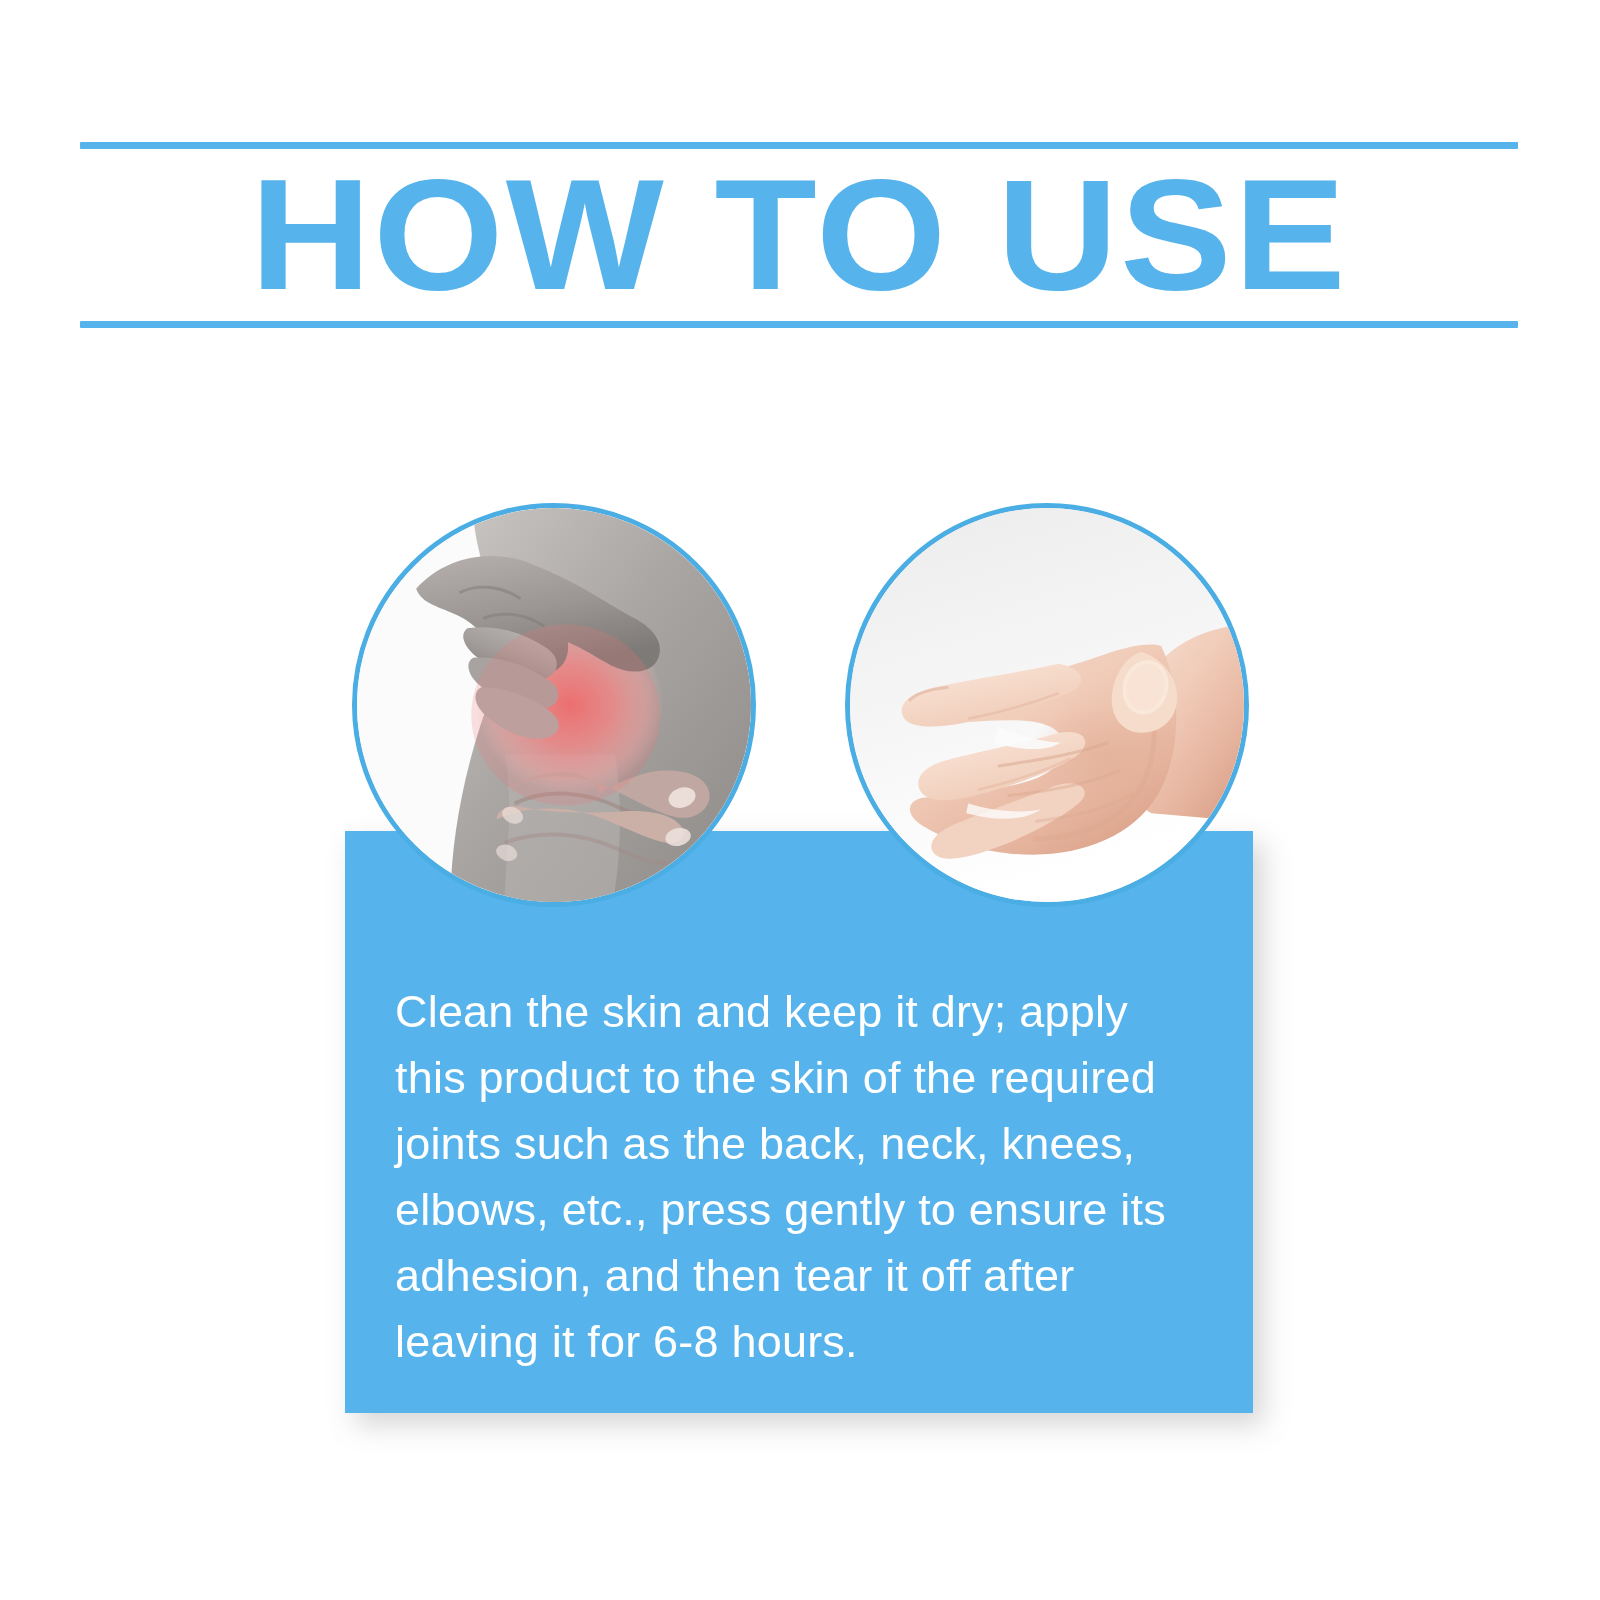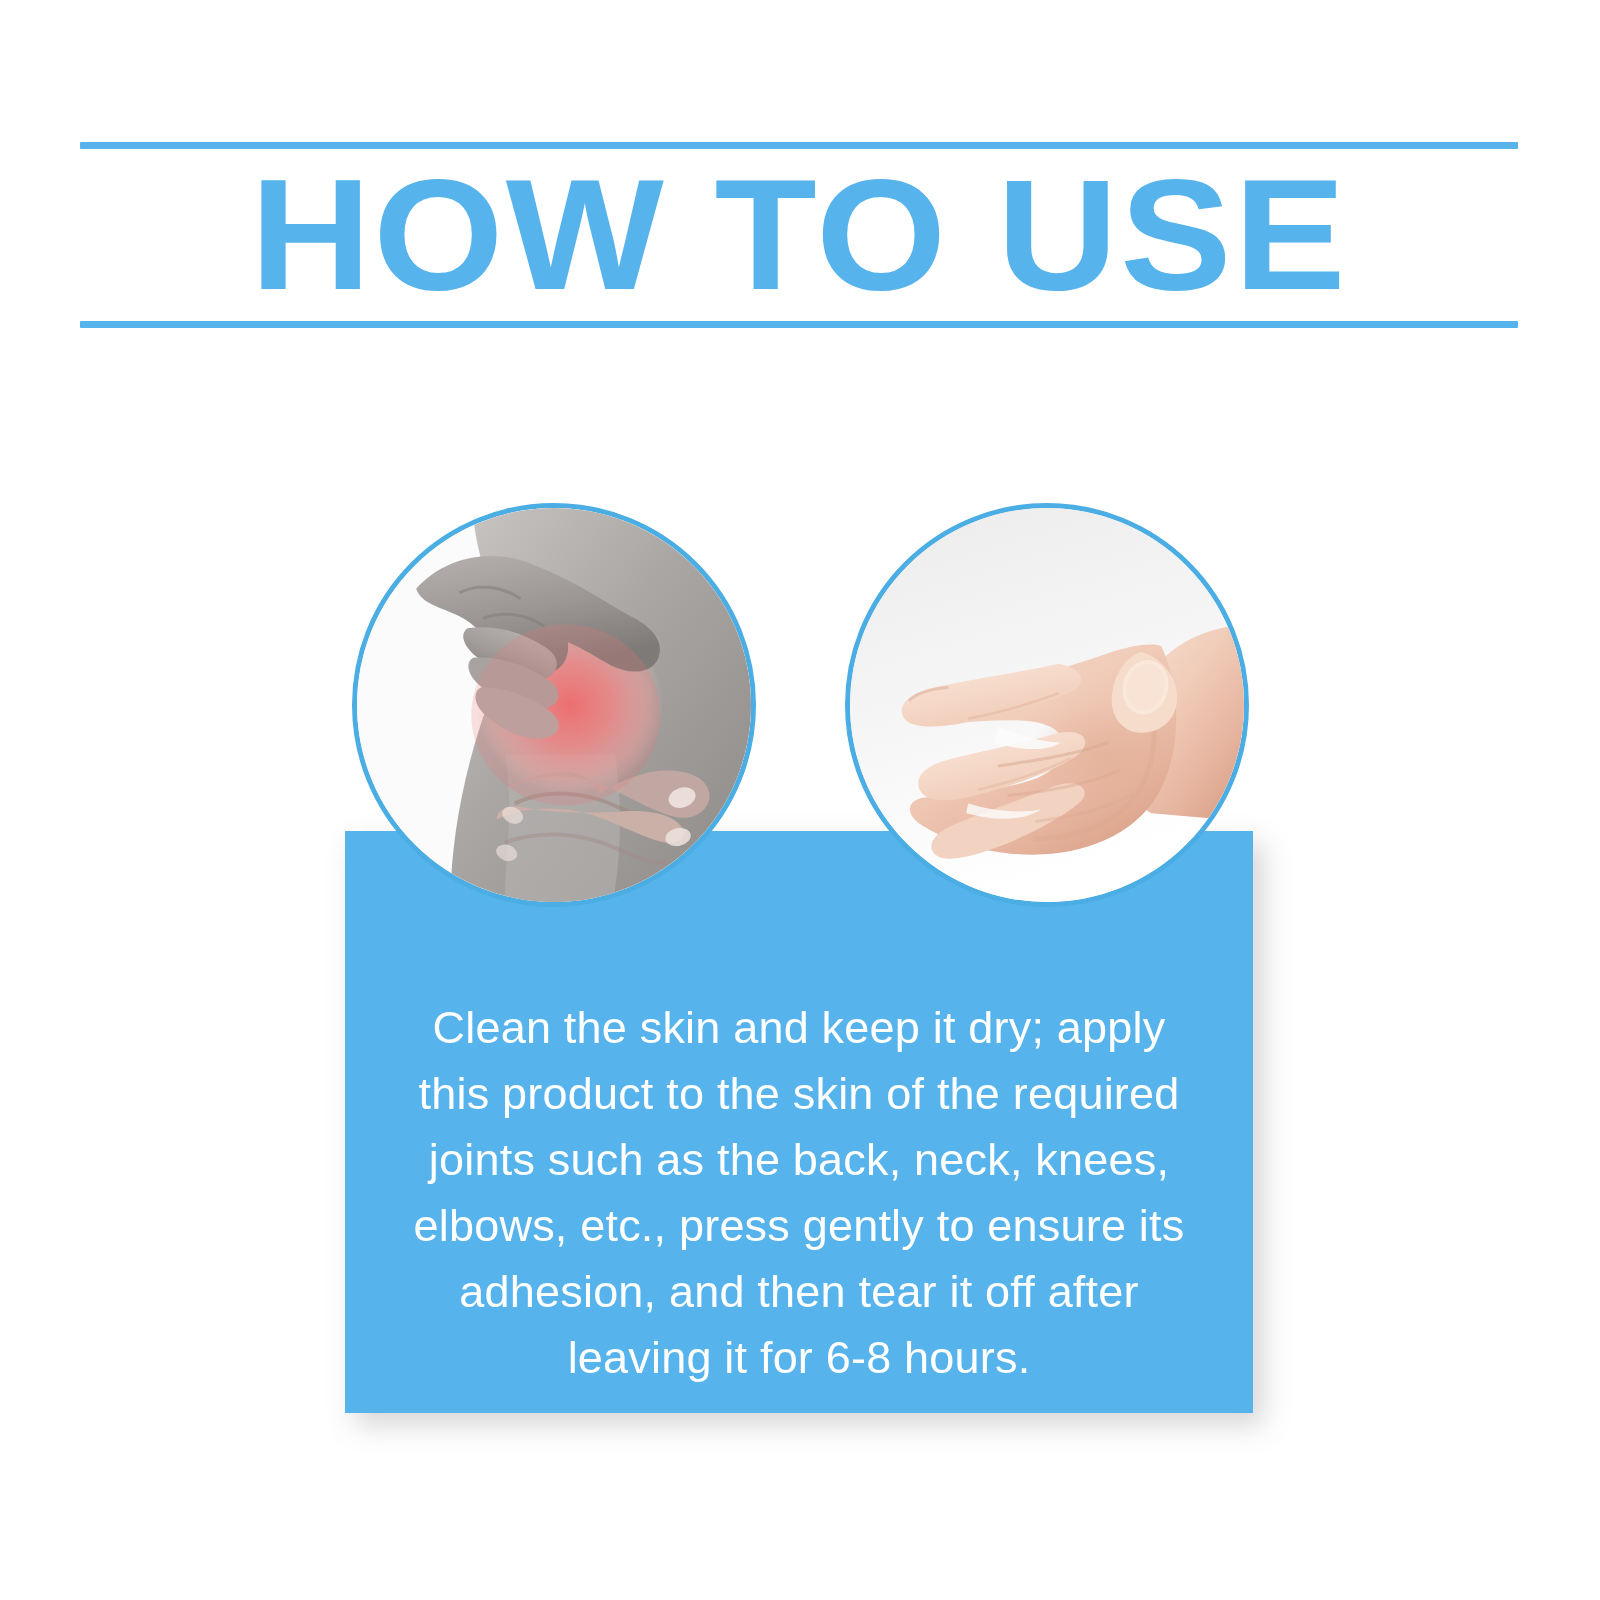--- a/index.html
+++ b/index.html
@@ -68,23 +68,22 @@
     left: 345px;
     top: 815px;
     width: 908px;
     height: 582px;
     background: #56b3eb;
     box-shadow: 10px 12px 26px rgba(120, 120, 120, 0.30);
   }
   .info-card-text {
     position: absolute;
     left: 50px;
-    top: 164px;
+    top: 148px;
     width: 808px;
-    text-align: center;
     color: #ffffff;
     font-family: "Liberation Sans Narrow", "Liberation Sans", sans-serif;
     font-size: 45px;
     line-height: 66px;
     font-weight: 400;
     letter-spacing: 0.2px;
     white-space: pre-line;
   }
 
   

